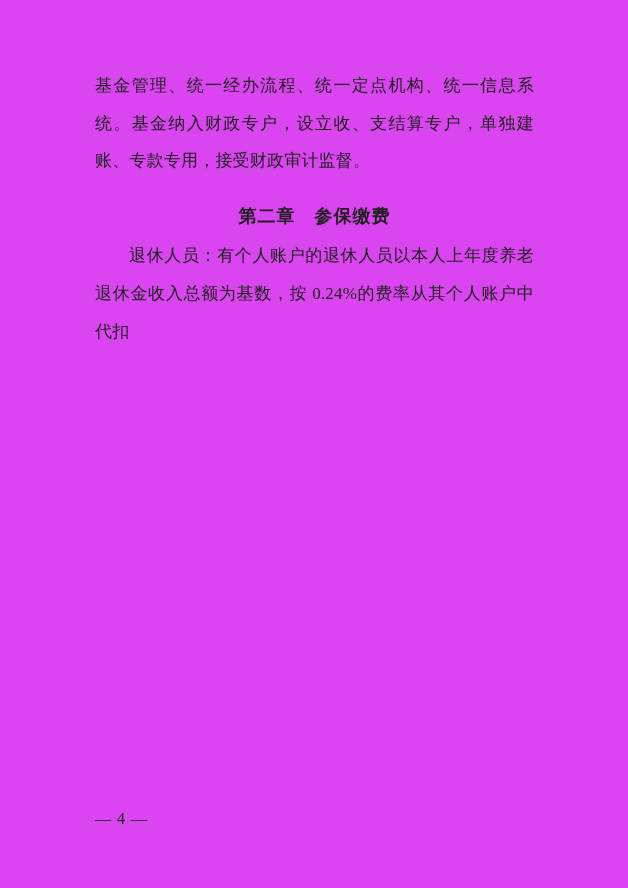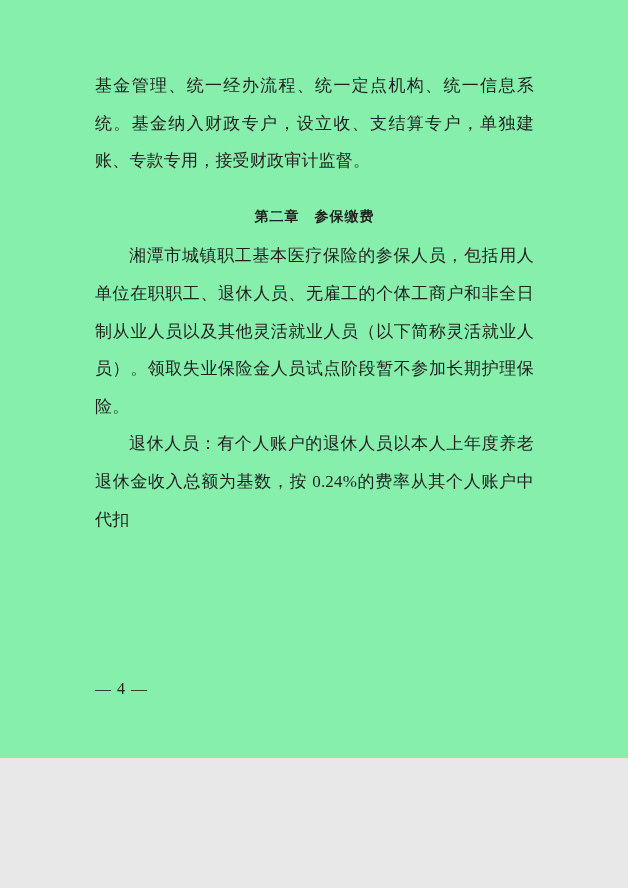--- a/index.html
+++ b/index.html
@@ -3,23 +3,23 @@
 <meta charset="utf-8">
 <style>
   html, body {
     margin: 0;
     padding: 0;
     background: #e8e8e8;
   }
   .page {
     position: relative;
     width: 628px;
-    height: 758px;
+    height: 888px;
     margin: 0 auto;
-    background: #86efac;
+    background: #d946ef;
     overflow: hidden;
     font-family: "Liberation Serif", "DejaVu Serif", serif;
     color: #1f1f1f;
   }
   .body-text {
     position: absolute;
     left: 95px;
     right: 94px;
     top: 67px;
     font-size: 17px;
@@ -29,21 +29,21 @@
     letter-spacing: 0.2px;
   }
   .para {
     margin: 0;
   }
   .para.indent {
     text-indent: 34px;
   }
   .chapter {
     font-family: "Liberation Sans", "DejaVu Sans", sans-serif;
-    font-size: 14px;
+    font-size: 18px;
     font-weight: bold;
     text-align: center;
     text-indent: 0;
     margin: 18px 0 2px 0;
     line-height: 37.6px;
     letter-spacing: 1px;
   }
   .clause-label {
     font-family: "Liberation Sans", "DejaVu Sans", sans-serif;
     font-weight: bold;
@@ -62,21 +62,20 @@
 <body>
 
 <div class="page">
   <div class="body-text">
 
     <p class="para">基金管理、统一经办流程、统一定点机构、统一信息系统。基金纳入财政专户，设立收、支结算专户，单独建账、专款专用，接受财政审计监督。</p>
 
     <h2 class="chapter">第二章　参保缴费</h2>
 
 
-    <p class="para indent">湘潭市城镇职工基本医疗保险的参保人员，包括用人单位在职职工、退休人员、无雇工的个体工商户和非全日制从业人员以及其他灵活就业人员（以下简称灵活就业人员）。领取失业保险金人员试点阶段暂不参加长期护理保险。</p>
 
 
 
     <p class="para indent">退休人员：有个人账户的退休人员以本人上年度养老退休金收入总额为基数，按 0.24%的费率从其个人账户中代扣</p>
 
   </div>
 
   <div class="footer">
     <span>— 4 —</span>
   </div>

